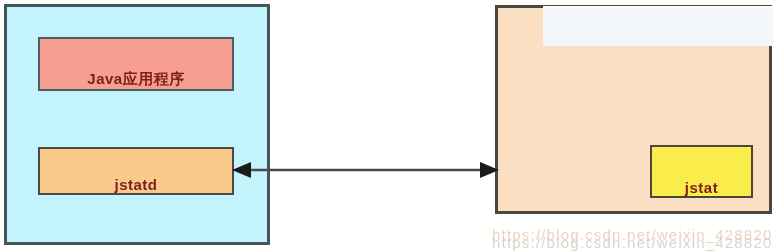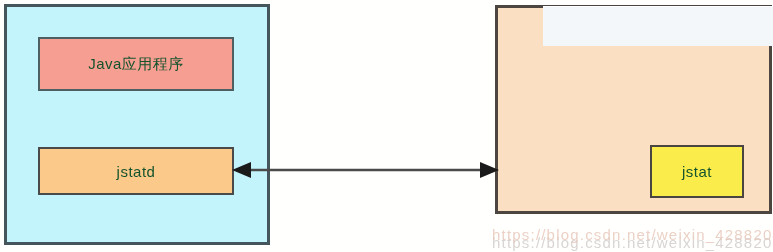--- a/index.html
+++ b/index.html
@@ -58,24 +58,24 @@
     background: #f4f7f9;
     border-top: 1px solid #ffffff;
   }
 
   
   .node {
     position: absolute;
     box-sizing: border-box;
     border: 2px solid #4a4a4a;
     display: flex;
-    align-items: center;
+    align-items: flex-end;
     justify-content: center;
-    font-weight: normal;
-    color: #14532d;
+    font-weight: bold;
+    color: #7f1d1d;
     letter-spacing: 0.5px;
   }
 
   #node-java-app {
     left: 38px;
     top: 37px;
     width: 196px;
     height: 54px;
     background: #f79e92;
     border-color: #4e5f63;
@@ -98,21 +98,21 @@
     width: 99px;
     height: 53px;
     background: #faec4a;
     border-color: #4a4540;
     font-size: 15px;
   }
 
   #node-jstat {
     left: 650px;
     top: 145px;
-    width: 94px;
+    width: 103px;
     height: 53px;
     background: #faec4a;
     border-color: #4a4540;
     font-size: 15px;
   }
 
   
   #connector-svg {
     position: absolute;
     left: 0;

